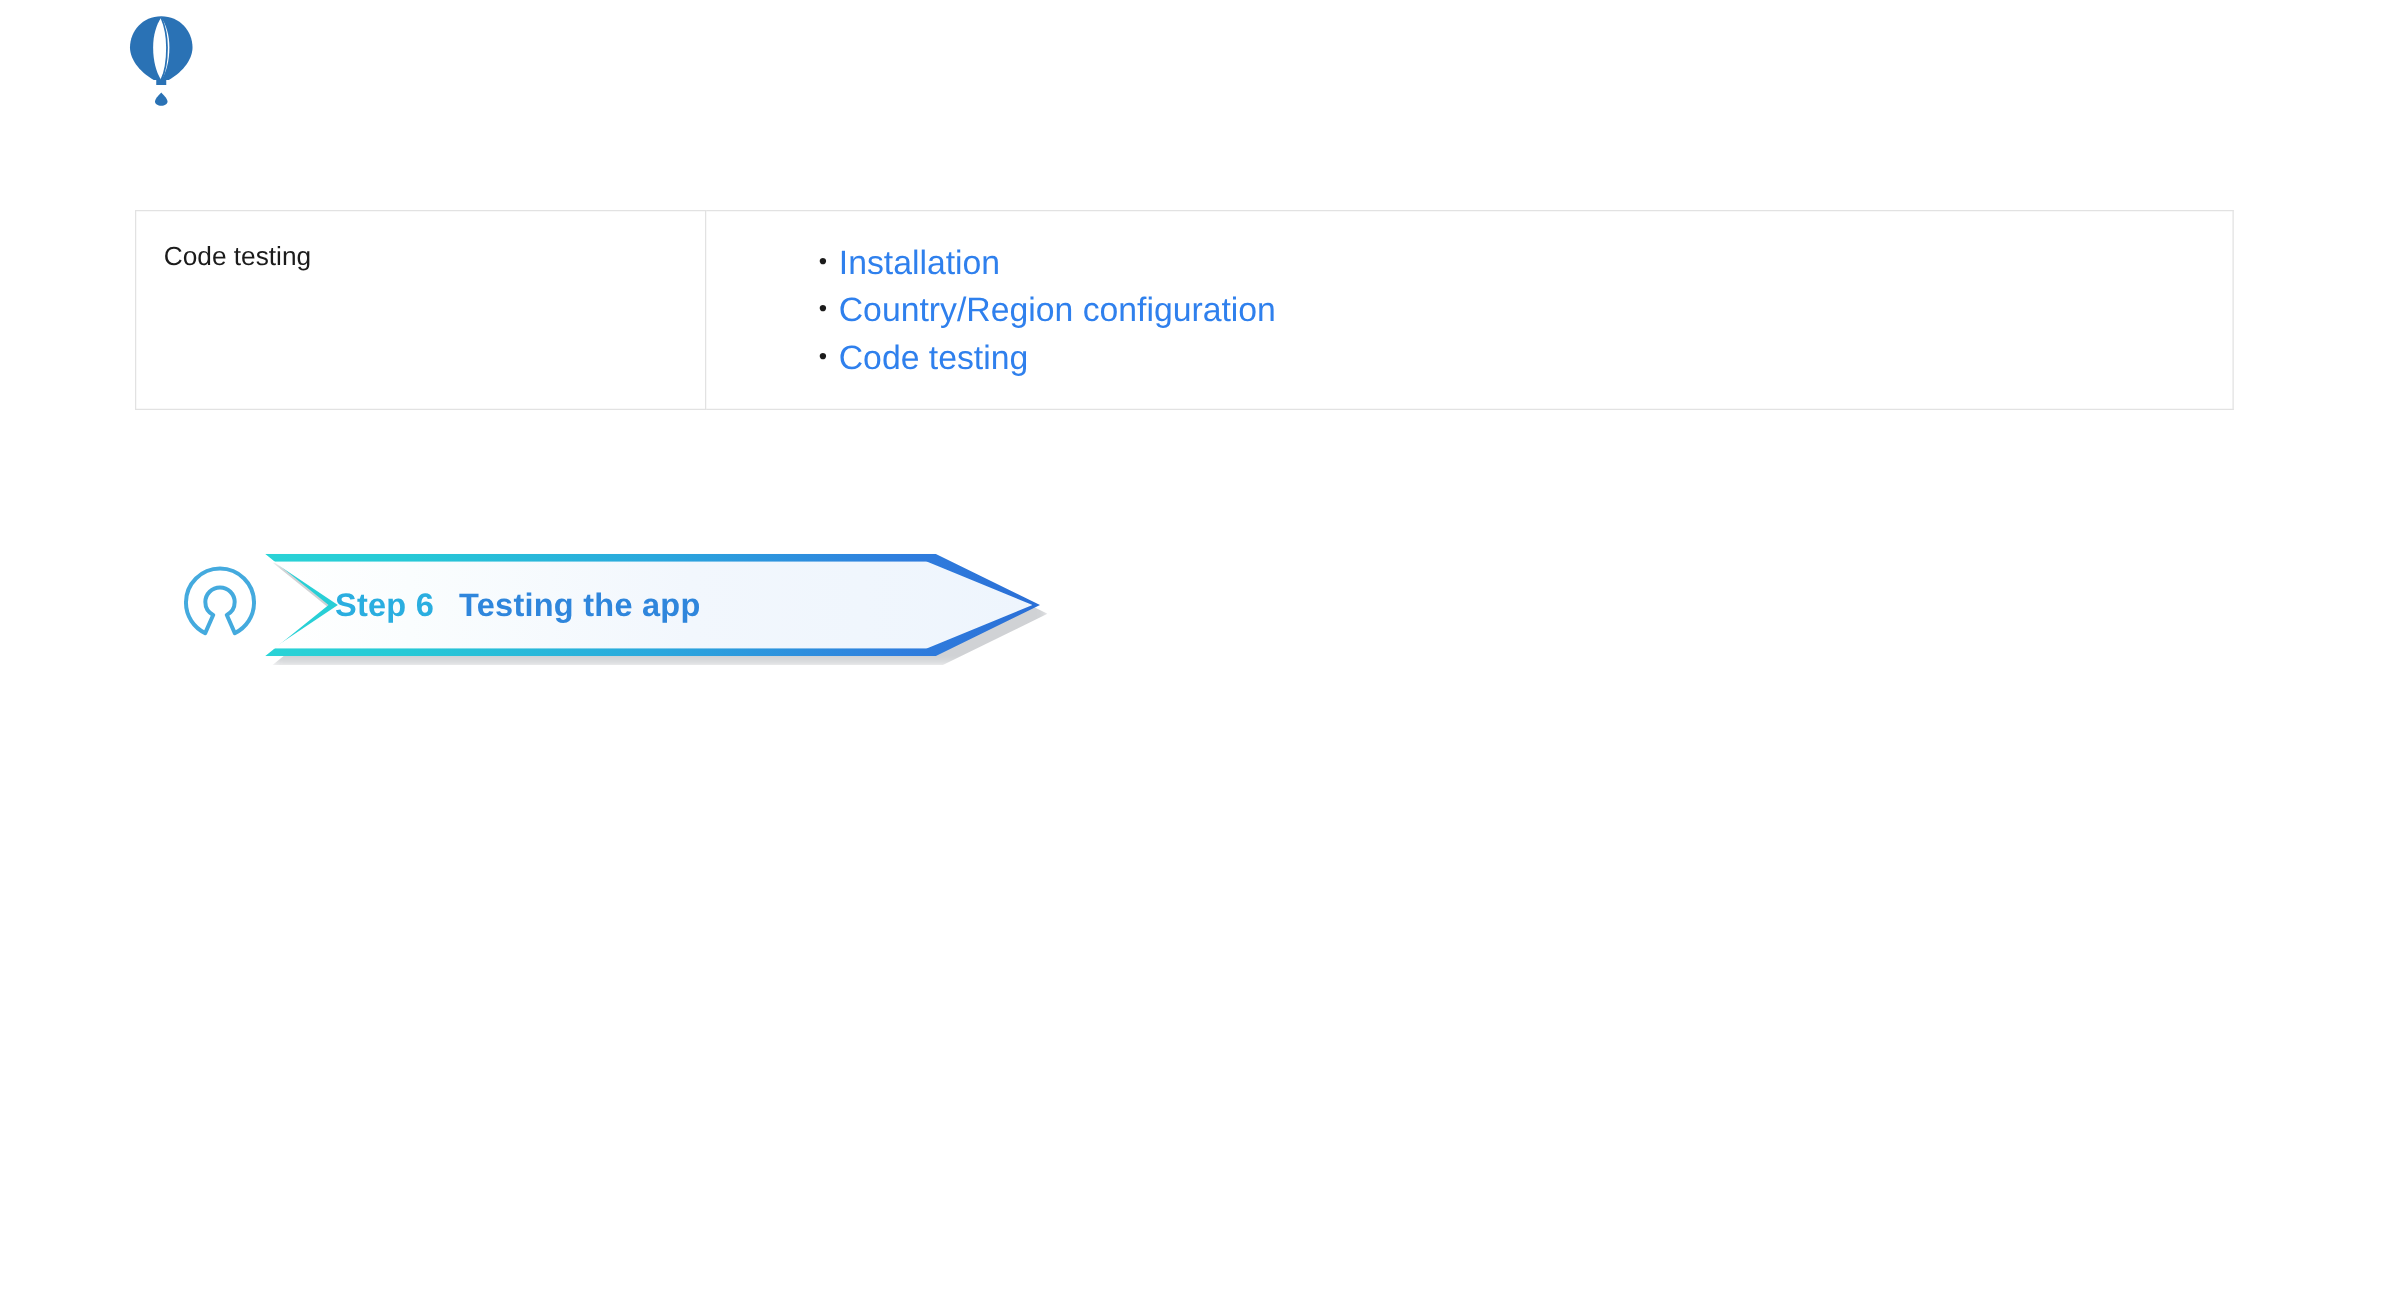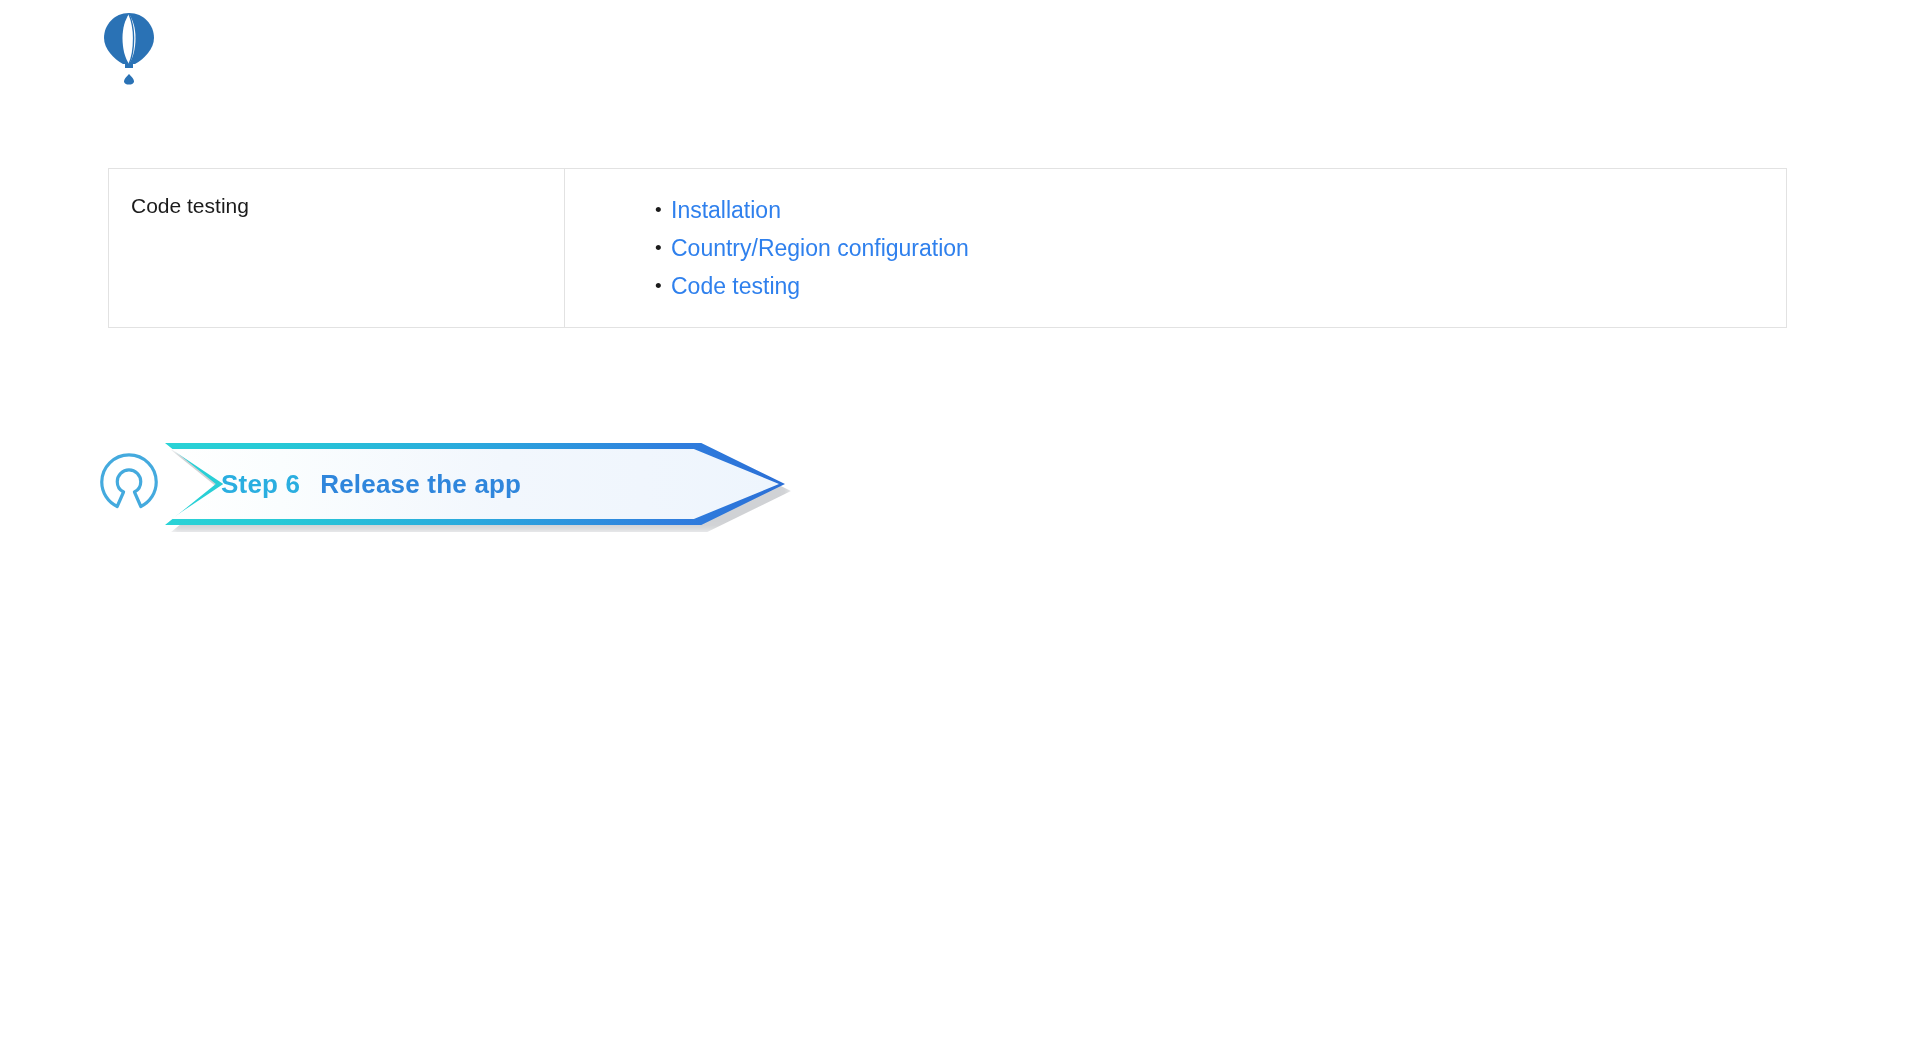--- a/index.html
+++ b/index.html
@@ -112,21 +112,21 @@
     padding: 22px 0 22px 0;
   }
   .link-list {
     margin: 0;
     padding: 0;
     list-style: none;
   }
   .link-list li {
     position: relative;
     padding-left: 106px;
-    font-size: 23px;
+    font-size: 27px;
     line-height: 38px;
     color: #2f80ed;
   }
   .link-list li::before {
     content: "•";
     position: absolute;
     left: 90px;
     color: #1b1b1b;
     font-size: 19px;
   }
@@ -172,37 +172,37 @@
               <li><a href="#">Installation</a></li>
               <li><a href="#">Country/Region configuration</a></li>
               <li><a href="#">Code testing</a></li>
             </ul>
           </td>
         </tr>
       </tbody>
     </table>
   </div>
 
-  <div class="step-block" style="top:435px;">
+  <div class="step-block" style="top:435px;padding-left:47px;">
 
     <div class="step-header">
 
       <div class="step-icon">
         <svg width="66" height="68" viewBox="0 0 66 68" aria-hidden="true">
           <path d="M33 4 C17 4 4 17 4 33 C4 44.5 10.7 54.4 20.4 59 L27.2 43.6 C23.2 41.5 20.5 37.4 20.5 32.6 C20.5 25.7 26.1 20.1 33 20.1 C39.9 20.1 45.5 25.7 45.5 32.6 C45.5 37.4 42.8 41.5 38.8 43.6 L45.6 59 C55.3 54.4 62 44.5 62 33 C62 17 49 4 33 4 Z" fill="none" stroke="#44aade" stroke-width="3.4" stroke-linejoin="round"></path>
         </svg>
       </div>
 
       <div class="banner-wrap">
         <div class="banner-shadow"></div>
         <div class="banner-outer"></div>
         <div class="banner-inner"></div>
         <div class="banner-text">
           <span class="step-num">Step 6</span>
-          <span class="step-name">Release the app</span>
+          <span class="step-name">Testing the app</span>
         </div>
       </div>
     </div>
 
     <table class="data-table" style="left:108px; top:165px; width:1676px;">
       <colgroup>
           <col style="width:450px;">
           <col style="width:1226px;">
         </colgroup>
       <tbody>

